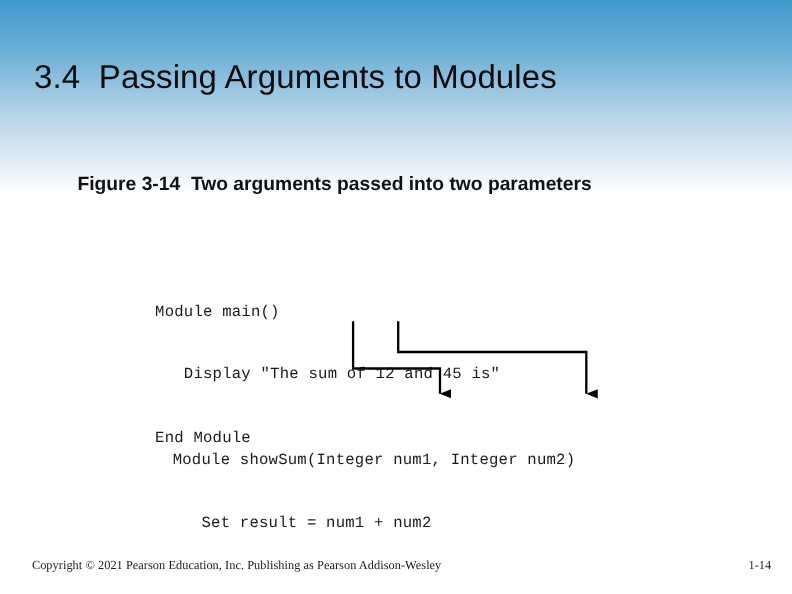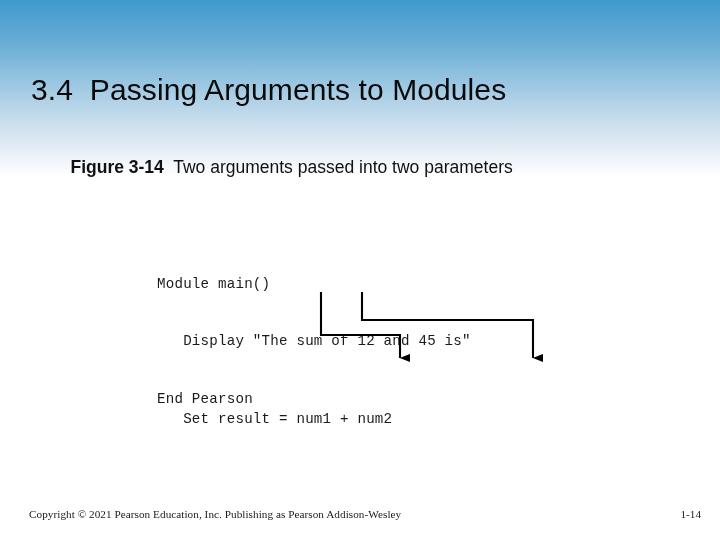--- a/index.html
+++ b/index.html
@@ -40,21 +40,21 @@
         #bcd7ea 110px,
         #dde9f3 142px,
         #f3f7fb 164px,
         #ffffff 176px);
   }
 
   
   #slide-title {
     position: absolute;
     left: 31px;
-    top: 71px;
+    top: 52px;
     width: 660px;
     font-size: 30px;
     font-weight: 400;
     color: #0a0a0a;
     letter-spacing: 0.1px;
     white-space: pre;
     line-height: 38px;
   }
 
   
@@ -66,21 +66,21 @@
     font-size: 17.5px;
     color: #111111;
     line-height: 24px;
     white-space: pre;
   }
   #figure-caption .cap-label {
     font-weight: bold;
     padding-left: 21px;
   }
   #figure-caption .cap-text {
-    font-weight: 400;
+    font-weight: 700;
   }
 
   
   #figure-area {
     position: absolute;
     left: 0;
     top: 180px;
     width: 720px;
     height: 300px;
   }
@@ -88,21 +88,21 @@
   .code-block {
     position: absolute;
     font-family: "Liberation Mono", "DejaVu Sans Mono", monospace;
     font-size: 14.2px;
     line-height: 19.3px;
     color: #1a1a1a;
     white-space: pre;
     letter-spacing: 0.2px;
   }
   #code-block-caller {
-    left: 157px;
+    left: 141px;
     top: 56px;
   }
   #code-block-callee {
     left: 157px;
     top: 191px;
   }
   .code-line {
     display: block;
     white-space: pre;
   }
@@ -158,34 +158,35 @@
 
   <div id="figure-caption">
     <span class="cap-label">Figure 3-14</span><span class="cap-text">  Two arguments passed into two parameters</span>
   </div>
 
   <div id="figure-area">
 
     <div id="code-block-caller" class="code-block">
       <span class="code-line">Module main()</span>
       <span class="code-line">   Display "The sum of 12 and 45 is"</span>
-      <span class="code-line">End Pearson</span>
+      <span class="code-line">End Module</span>
     </div>
 
     <svg id="connector-svg" viewBox="0 0 720 300">
       <defs>
         <marker id="arrowhead" markerWidth="9" markerHeight="11" refX="4.5" refY="10.4" orient="auto" markerUnits="userSpaceOnUse">
           <path d="M 0.3,0 L 8.7,0 L 4.5,10.6 Z" fill="#000000"></path>
         </marker>
       </defs>
       <path id="connector-0" class="connector-path" fill="none" stroke="#000000" stroke-width="2.1" stroke-linecap="butt" stroke-linejoin="miter" marker-end="url(#arrowhead)" d="M 321,112 L 321,155 L 400,155 L 400,178"></path>
       <path id="connector-1" class="connector-path" fill="none" stroke="#000000" stroke-width="2.1" stroke-linecap="butt" stroke-linejoin="miter" marker-end="url(#arrowhead)" d="M 362,112 L 362,140 L 533,140 L 533,178"></path>
     </svg>
 
     <div id="code-block-callee" class="code-block">
+      <span class="code-line">Module showSum(Integer num1, Integer num2)</span>
       <span class="code-line">   Set result = num1 + num2</span>
       
       
     </div>
 
   </div>
 
   <div id="footer">
     <div id="footer-copyright">Copyright © 2021 Pearson Education, Inc. Publishing as Pearson Addison-Wesley</div>
     <div id="footer-pagenum">1-14</div>

